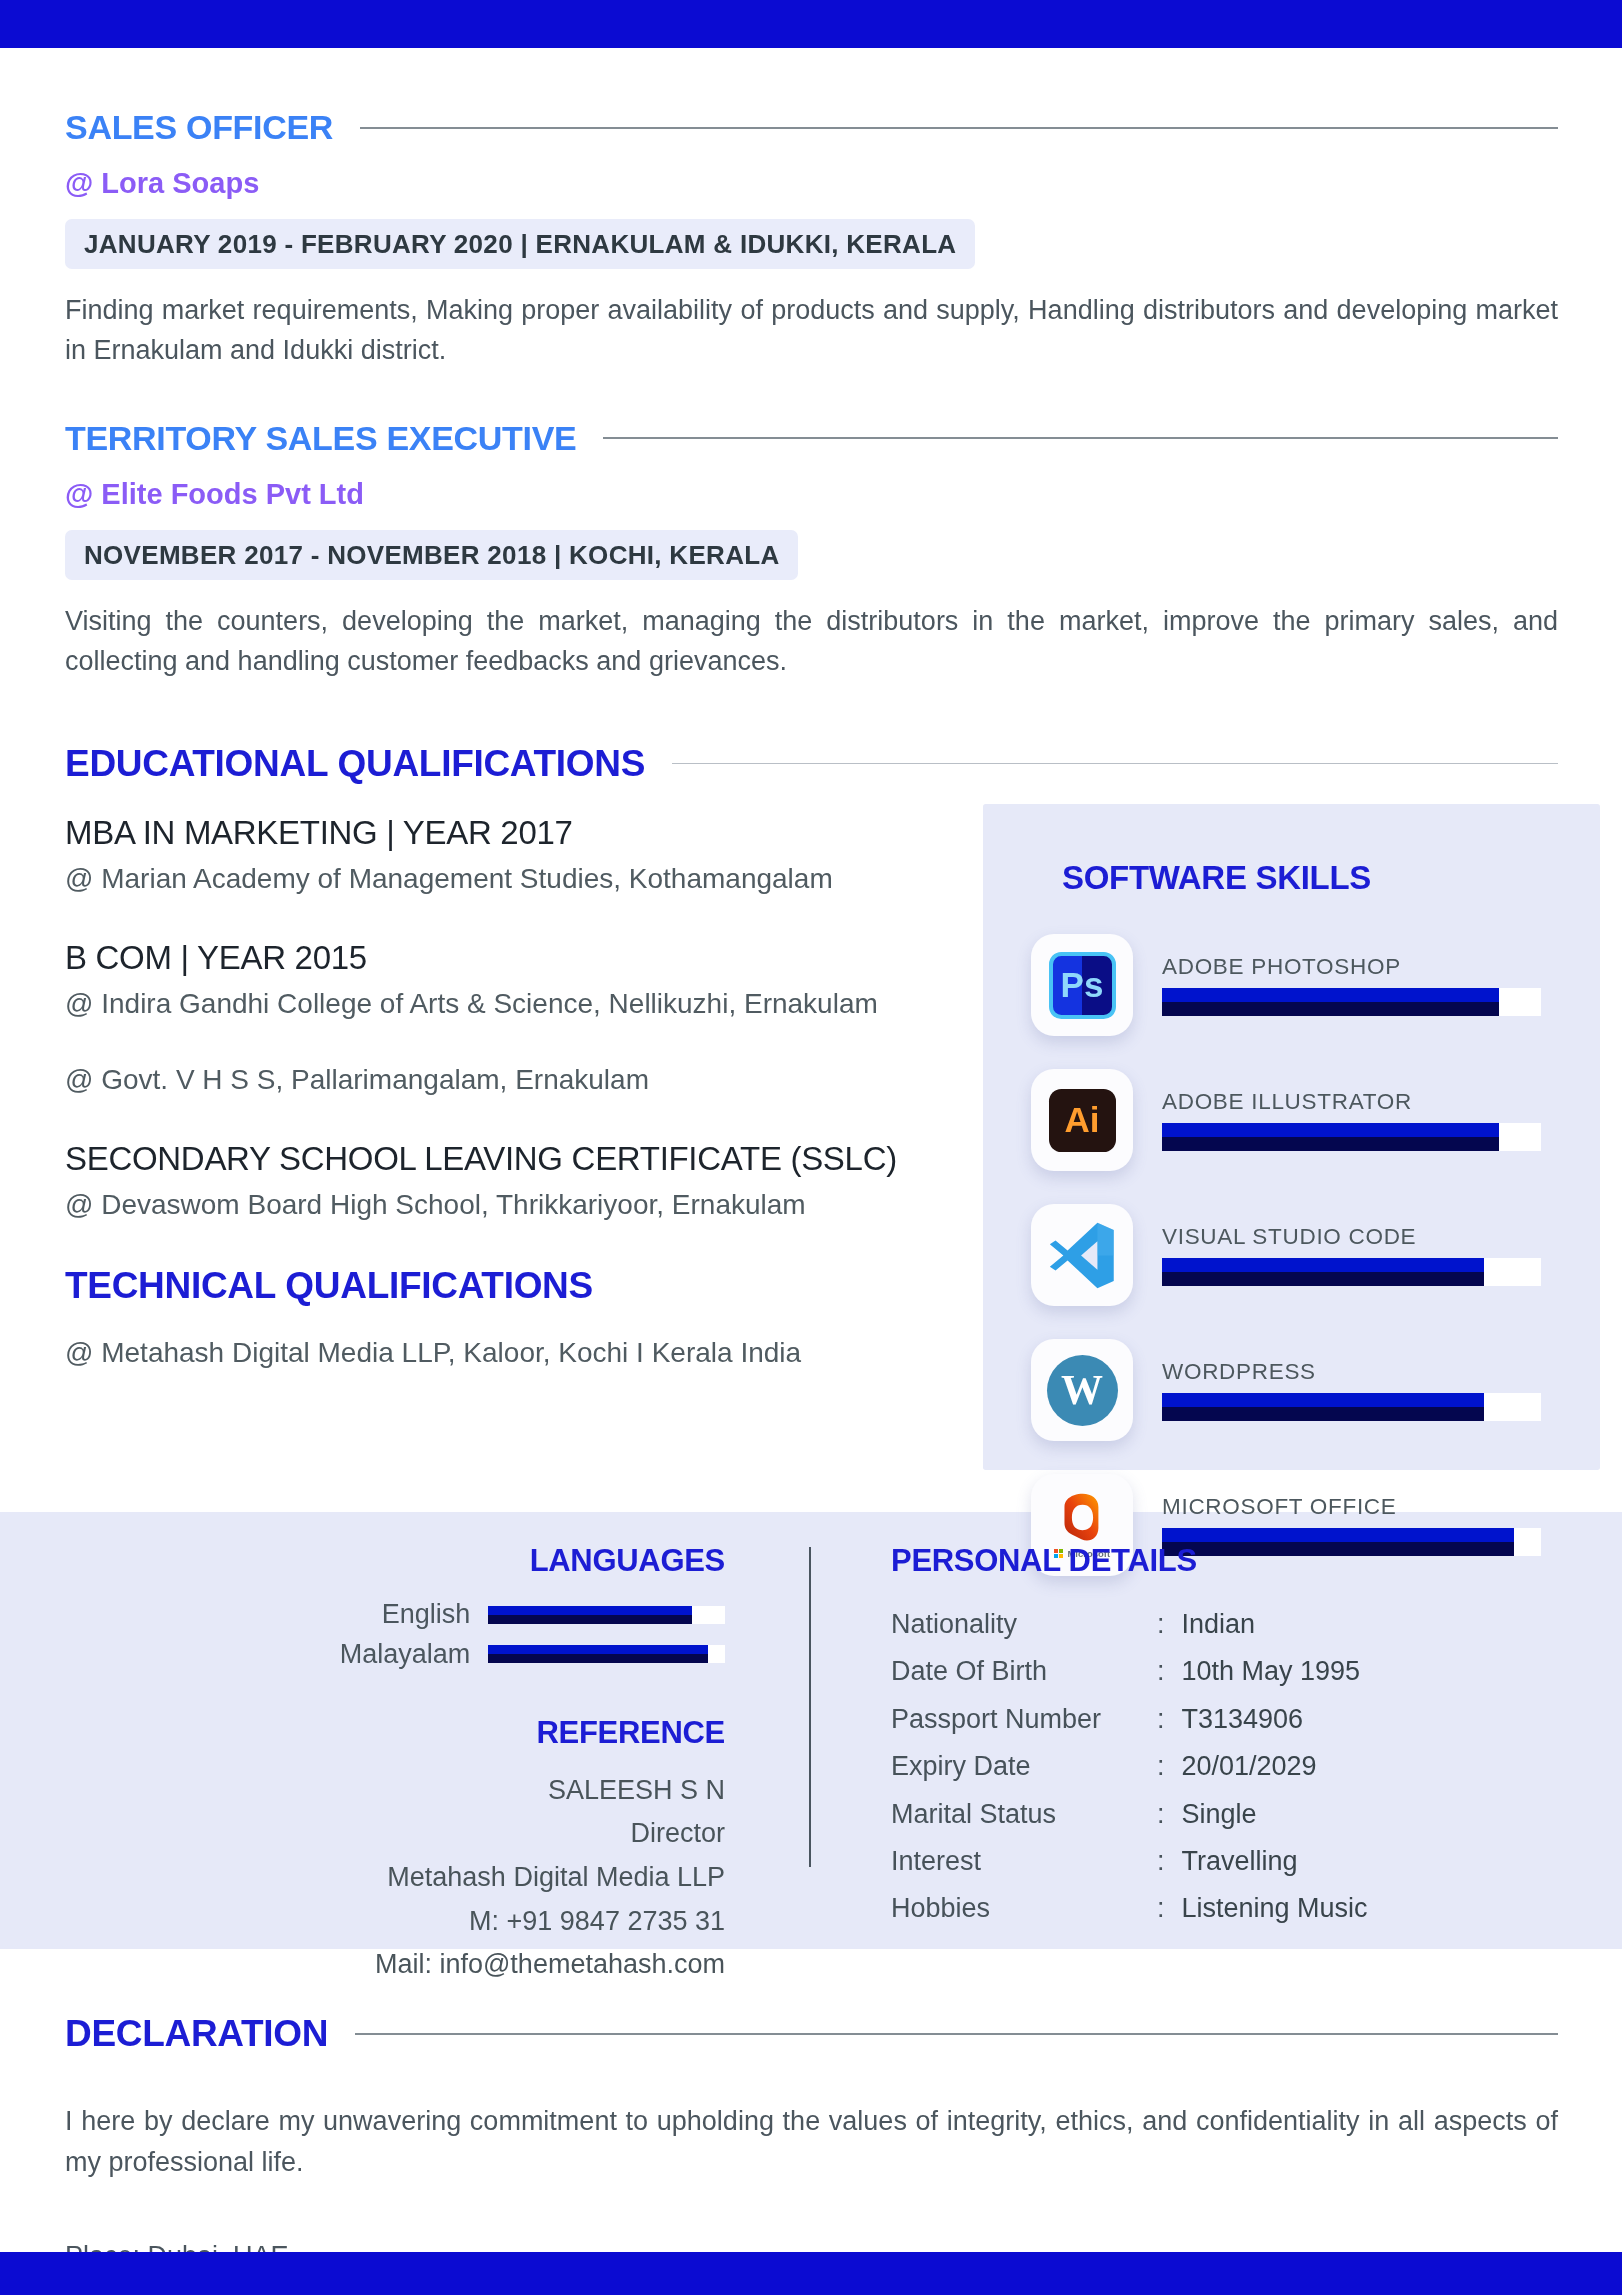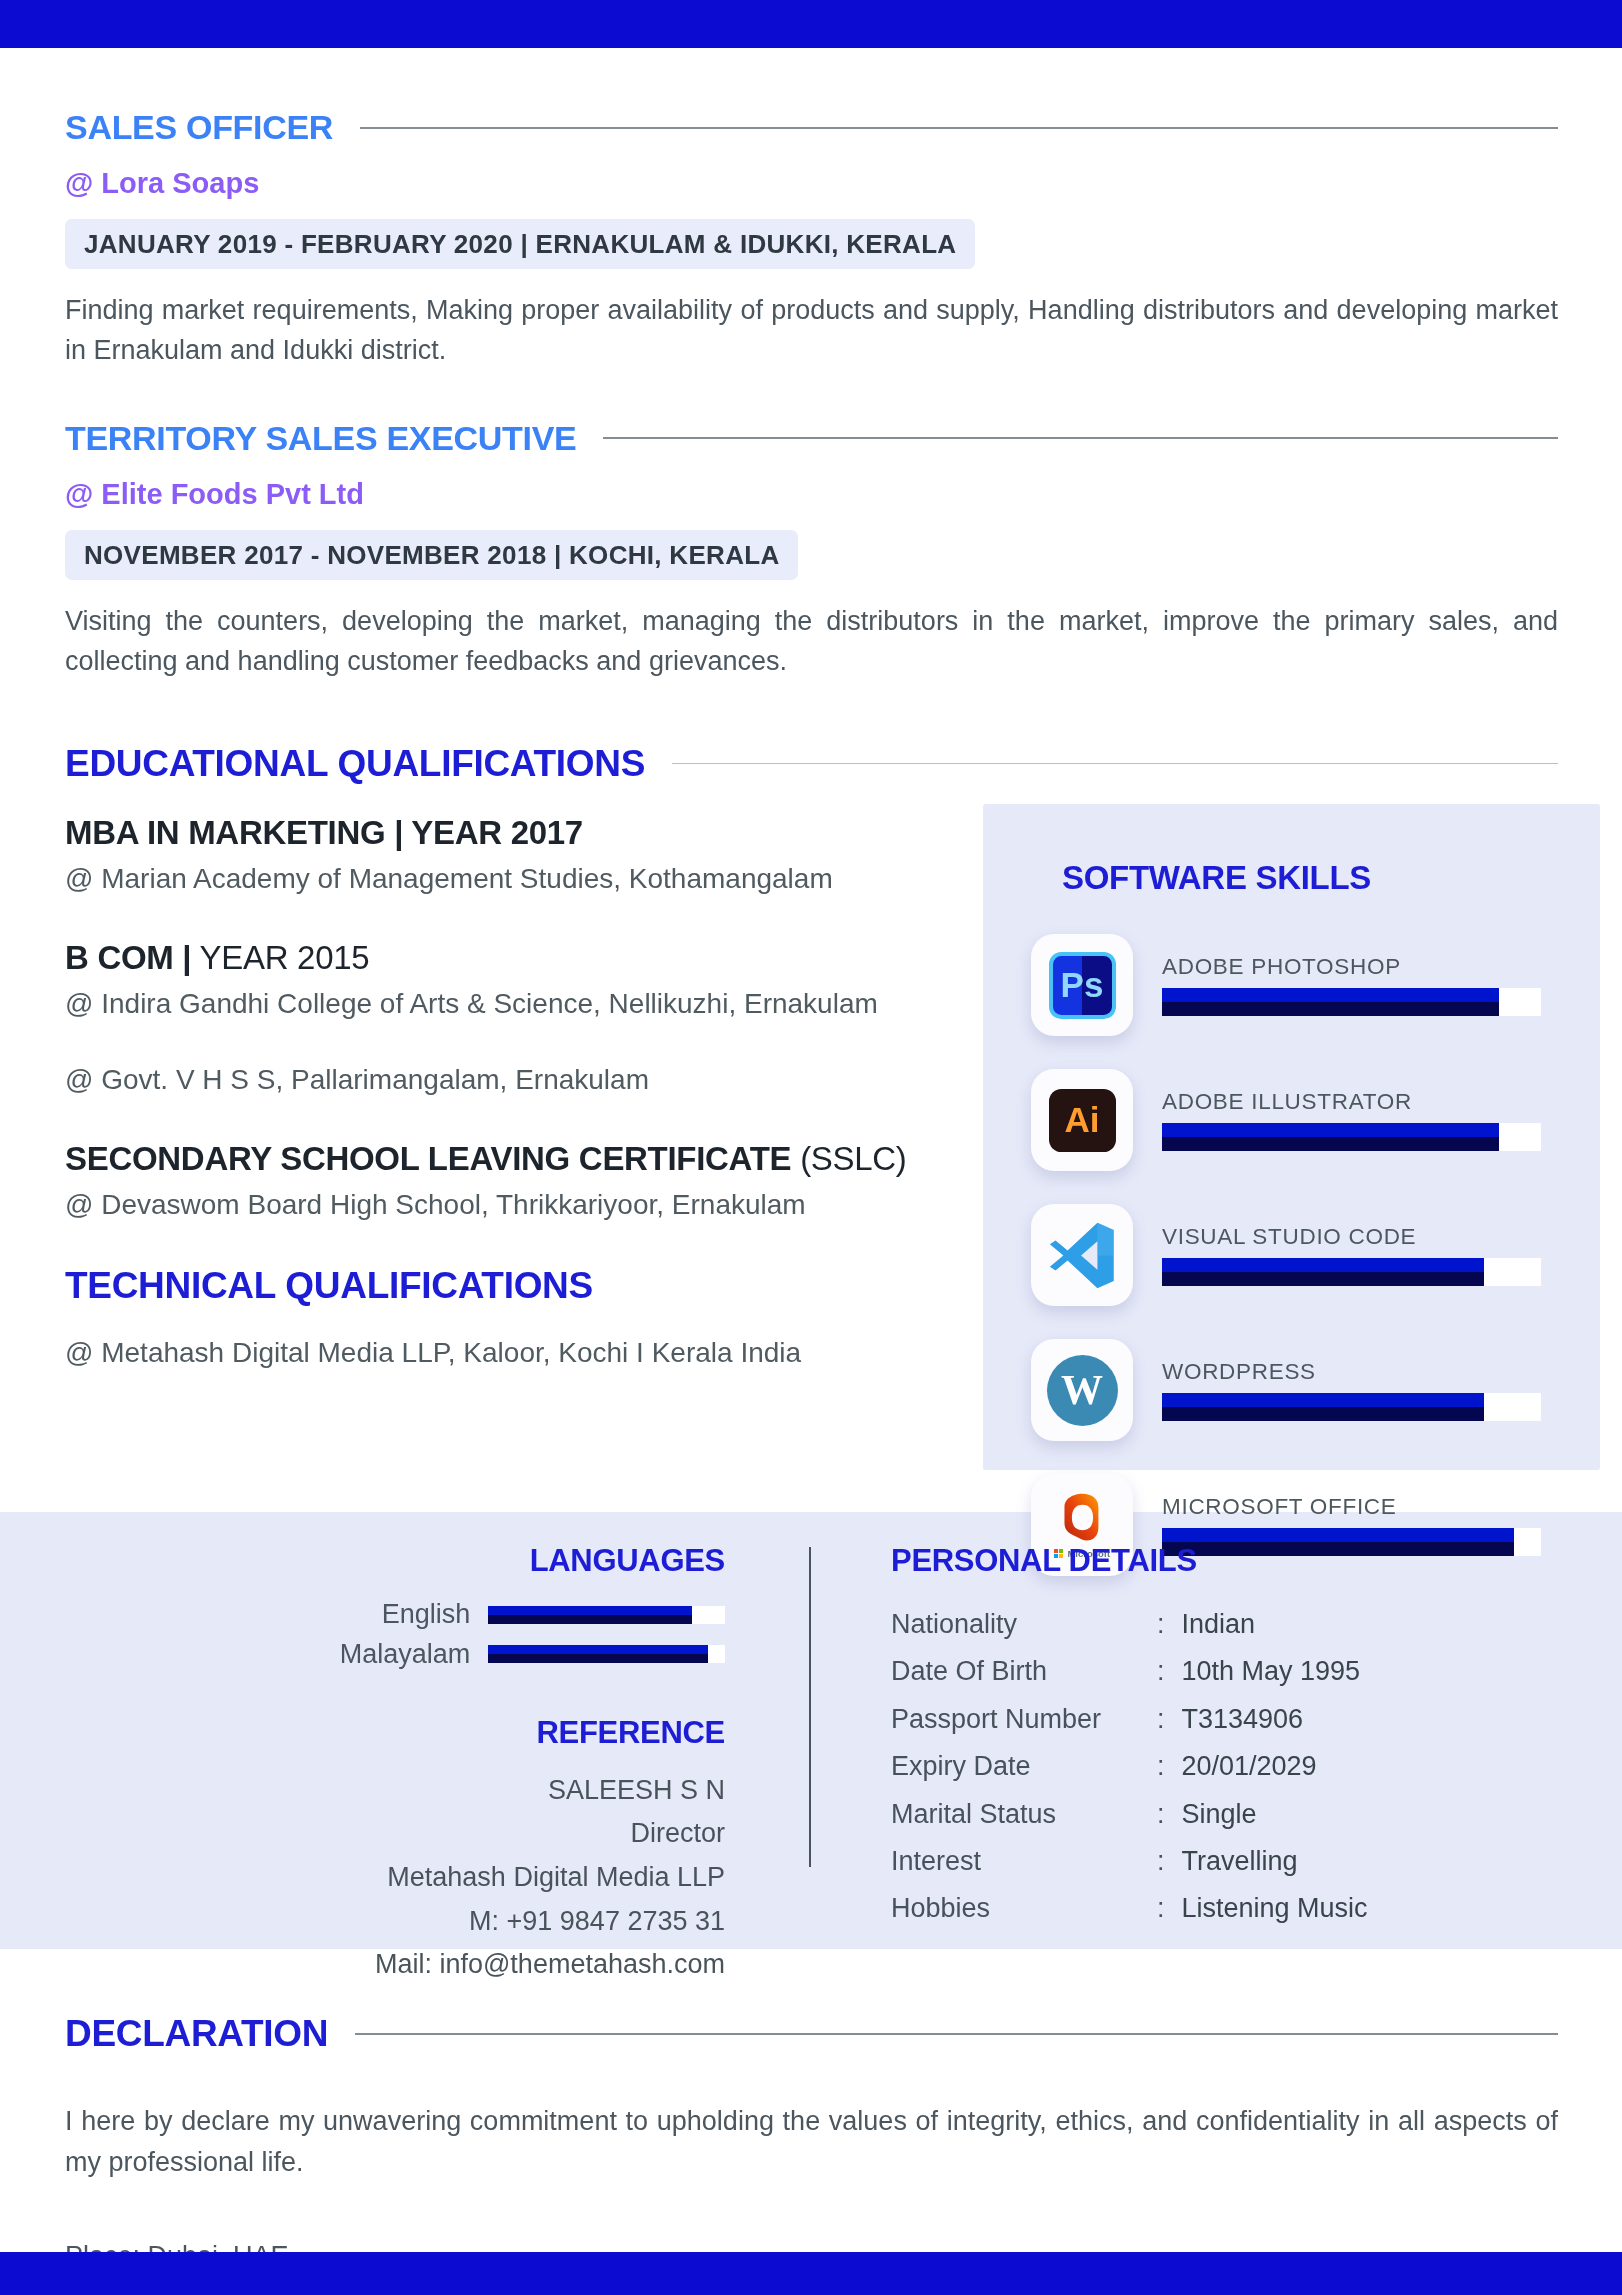--- a/index.html
+++ b/index.html
@@ -25,21 +25,21 @@
   .para { margin-top:20.4px; font-size:27px; line-height:1.5; color:#4b565e; text-align:justify; }
 
   .sec1 { margin-top:60px; }
   .sec2 { margin-top:48px; }
   .edu-head { margin-top:61px;text-align:right; }
 
   .two-col { display:flex; margin-top:29px; }
   .left-col { flex:1; padding-right:27px; }
   .edu-item { margin-bottom:44px; }
   .edu-title { font-size:33px; color:#1d242c; letter-spacing:-0.3px; }
-  .edu-title b { font-weight:700; }
+  .edu-title b { font-weight:400; }
   .edu-inst { margin-top:11px; font-size:28px; color:#505b61; }
   .tech-head { margin:17.7px 0 30px 0; }
 
   
   .skills-panel { width:617px; margin-right:-42px; margin-top:-9.5px; background:#e6e9f8;
                   border-radius:2.7px; padding:44px 59px 64px 48px; box-sizing:border-box; height:666px; }
   .skills-title { font-size:33px; font-weight:800; color:#1c1dd4; letter-spacing:-0.3px; margin:11px 0 37px 31px; }
   .skill-row { display:flex; align-items:center; margin-bottom:33px; }
   .tile { width:102px; height:102px; background:#fcfcfe; border-radius:23px; flex:0 0 auto;
           display:flex; flex-direction:column; align-items:center; justify-content:center;

